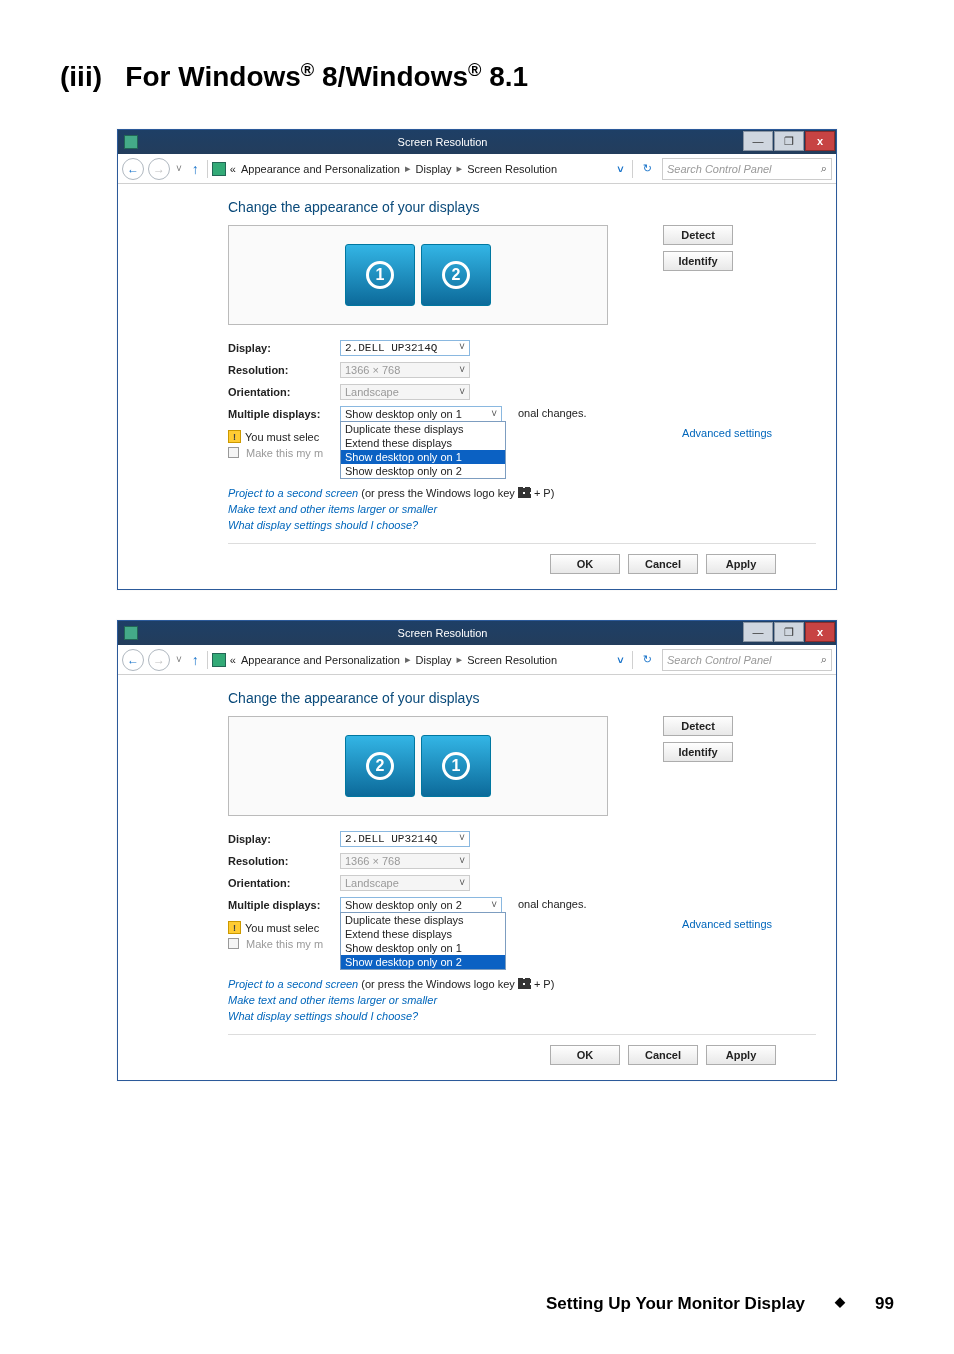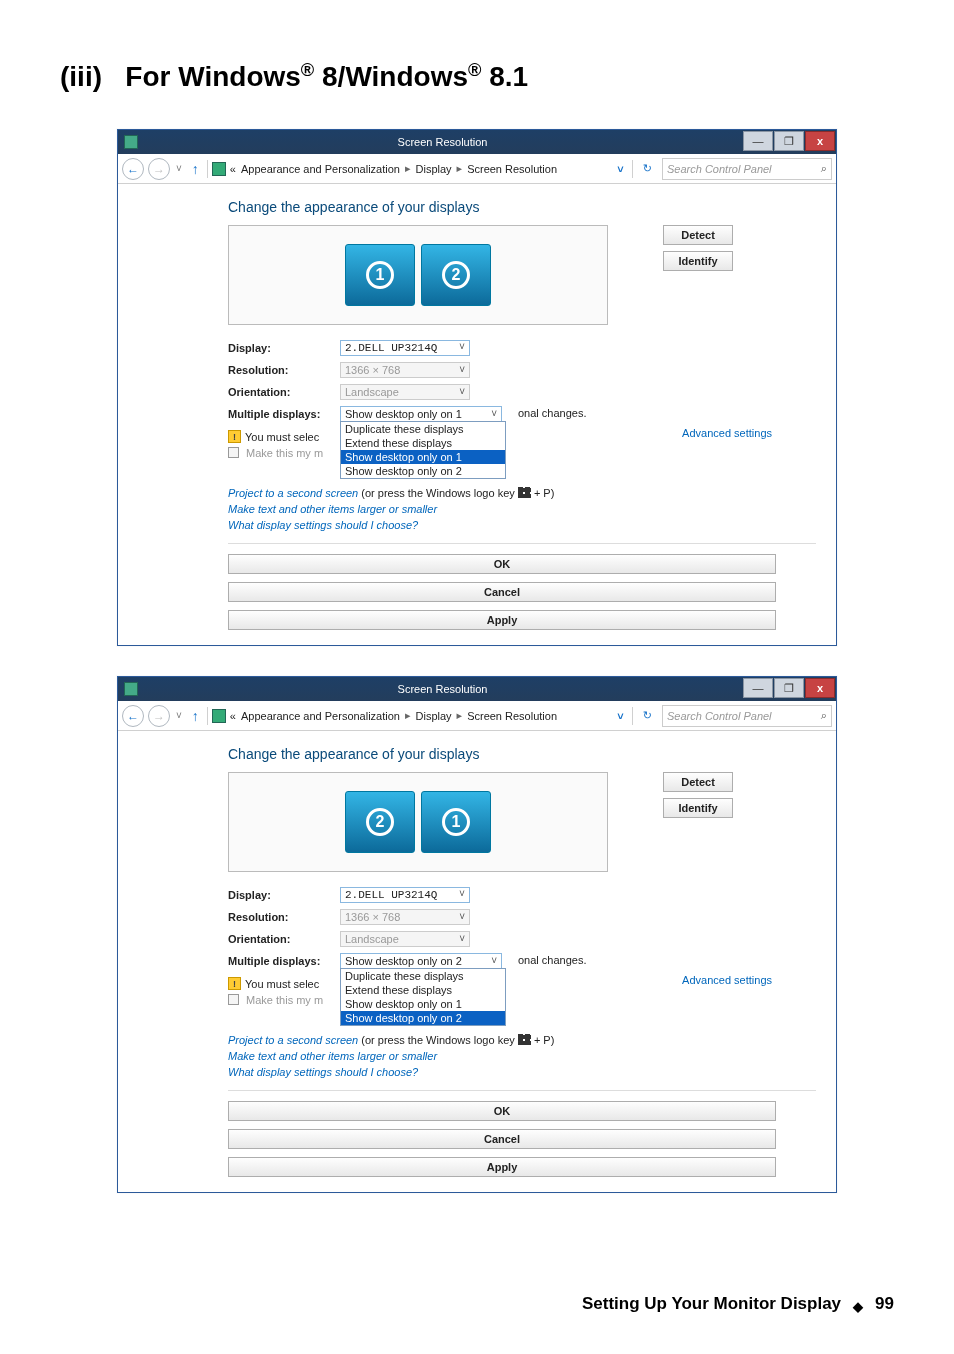--- a/index.html
+++ b/index.html
@@ -168,42 +168,41 @@
   .warn { display:flex; align-items:center; gap:4px; }
   .warn-icon { width:13px;height:13px;background:#ffcc33;border:1px solid #cc9900;display:flex;align-items:center;justify-content:center;font-size:9px;font-weight:bold;color:#444; }
   .chk { width:11px;height:11px;border:1px solid #999;display:inline-block;background:#f5f5f5;margin-right:4px;vertical-align:-1px; }
   .link { color:#0066bb;font-style:italic; }
   .disabled-text { color:#999; }
   .adv-link { color:#0066bb; float:right; margin-top:-32px; margin-right:44px; }
   .hr { border-top:1px solid #ddd; margin:12px 0 10px 0; }
   .footer-btns {
     display:flex; justify-content:flex-end; gap:8px; padding-right: 40px;
     margin-top:8px;
-    flex-direction:column;
   }
 
   .below-row { position:relative; }
   .below-row .beside { position:absolute; left:290px; top:1px; }
 
   .win-key {
     display:inline-block; width:13px; height:11px;
     background: repeating-linear-gradient(90deg,#333 0 5px, transparent 5px 7px),
                 repeating-linear-gradient(0deg,#333 0 4px, transparent 4px 6px);
     vertical-align:-1px;
   }
 
   .page-footer {
     position:absolute;
     bottom: 40px;
     right: 60px;
     font-size: 17px;
     font-weight: 600;
     display:flex;
-    align-items:flex-end;
-    gap: 12px;
+    align-items:flex-start;
+    gap: 30px;
   }
   .diamond { font-size:13px; }
 </style>
 </head>
 <body>
 
 <div class="section-title">
   <span>(iii)</span>
   &nbsp;
   <span>For Windows</span><sup>®</sup><span> 8/Windows</span><sup>®</sup><span> 8.1</span>

